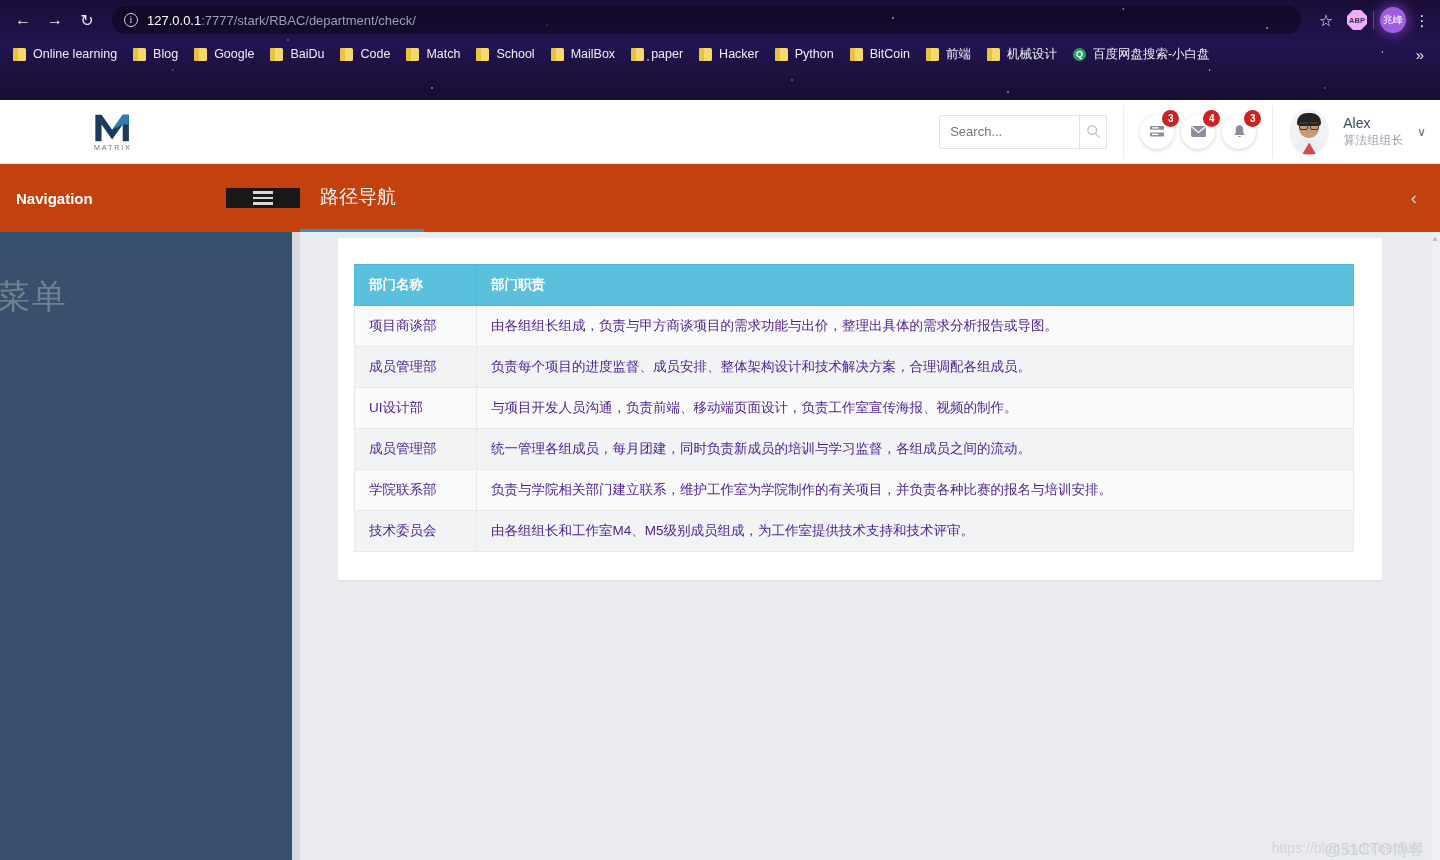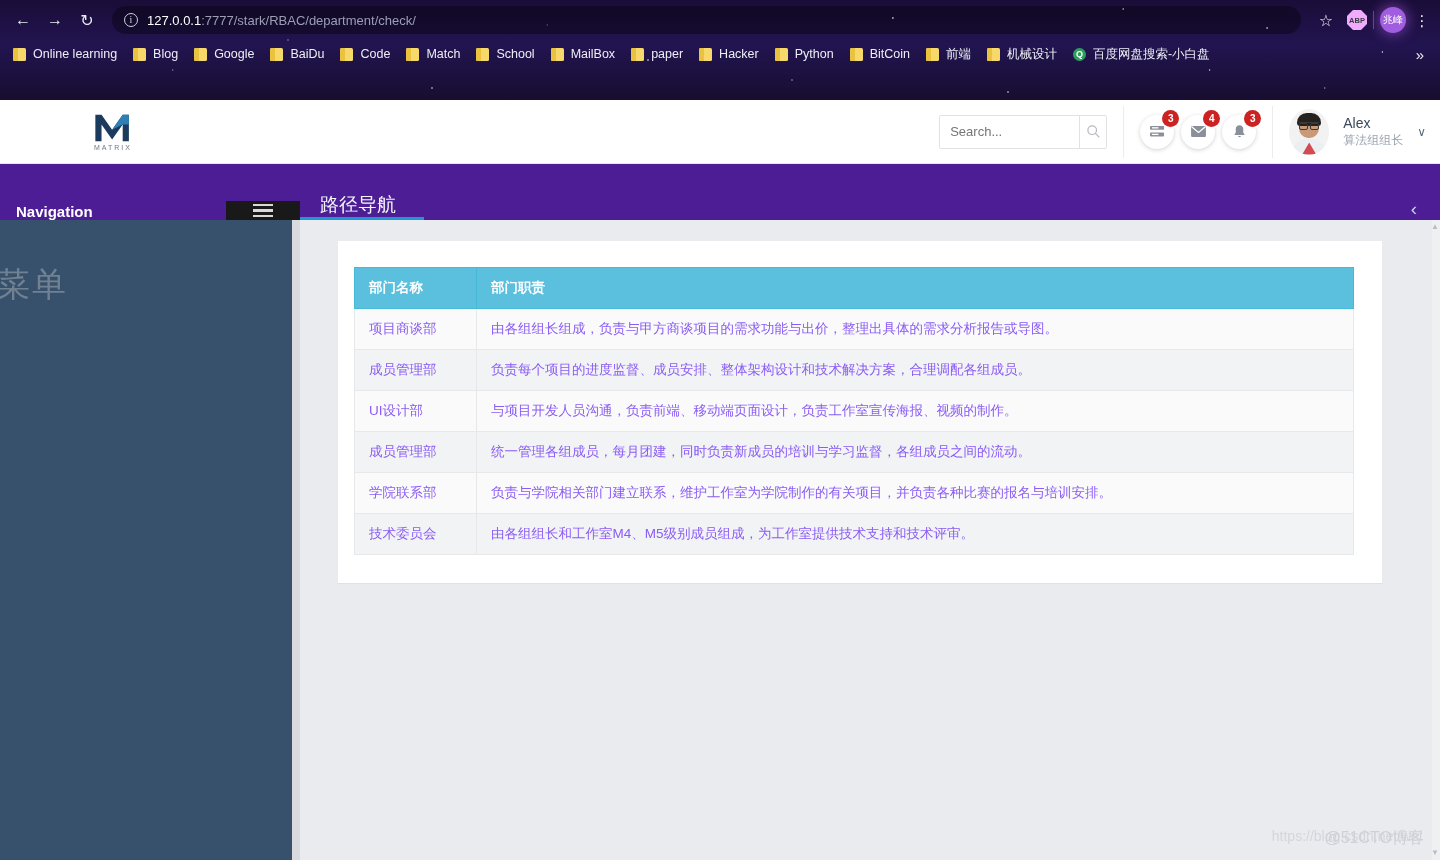--- a/index.html
+++ b/index.html
@@ -190,21 +190,21 @@
   .avatar .body { position:absolute; left:2px; bottom:0; width:36px; height:16px;
                   background:#eceff2; border-radius:16px 16px 0 0; }
   .avatar .collar { position:absolute; left:13px; bottom:0; width:14px; height:12px;
                     background:#d44a52; clip-path: polygon(50% 0,100% 100%,0 100%); }
   .user-meta { line-height: 1.25; }
   .user-name { font-size: 14px; color: #3a4a5c; }
   .user-role { font-size: 12px; color: #9aa4b0; }
   .caret-down { color: #5a6b7c; font-size: 12px; }
 
   
-  .navstrip { height: 56px; background: #4c1d95; display: flex; align-items: flex-end; position: relative; }
+  .navstrip { height: 68px; background: #c2410c; display: flex; align-items: center; position: relative; }
   .nav-left { width: 226px; flex: 0 0 226px; display: flex; align-items: center; padding-left: 16px; }
   .nav-left .navtitle { color: #ffffff; font-size: 15px; font-weight: bold; }
   .hamburger {
     width: 74px; flex: 0 0 74px; background: #191919;
     display: flex; align-items: center; justify-content: center; cursor: pointer;
   }
   .hamburger .bars { width: 20px; }
   .hamburger .bars i { display: block; height: 2.5px; background: #d9d9d9; margin: 3px 0; }
   .crumbwrap { flex: 1 1 auto; display: flex; align-items: center; padding-left: 20px; }
   .crumb {
@@ -226,31 +226,31 @@
   .sidebar .menu-ghost {
     position: absolute; left: -4px; top: 42px; font-size: 34px;
     color: #7b8a99; opacity: .85; letter-spacing: 2px; white-space: nowrap;
   }
   .sidebar .side-scroll {
     position: absolute; right: 0; top: 0; width: 8px; height: 100%; background: #d8dade;
   }
   .content { flex: 1 1 auto; background: #eaebef; position: relative; overflow: hidden; }
 
   .panel {
-    position: absolute; left: 38px; top: 21px; width: 1044px; background: #ffffff;
+    position: absolute; left: 38px; top: 6px; width: 1044px; background: #ffffff;
     padding: 26px 28px 28px 16px; box-shadow: 0 1px 1px rgba(0,0,0,.04);
   }
   table.dept { width: 100%; border-collapse: collapse; table-layout: fixed; }
   table.dept th {
     background: #5bc0de; color: #ffffff; font-size: 13.5px; font-weight: bold;
     text-align: left; padding: 11px 14px; border: 1px solid #46b8da;
   }
   table.dept th:first-child { width: 122px; }
   table.dept td {
-    font-size: 13.5px; color: #8b5cf6; padding: 11px 14px;
+    font-size: 13.5px; color: #4c1d95; padding: 11px 14px;
     border: 1px solid #e6e8ea; white-space: nowrap; overflow: hidden;
   }
   table.dept tbody tr:nth-child(odd) td  { background: #fafafa; }
   table.dept tbody tr:nth-child(even) td { background: #f1f3f5; }
 
   
   .content-scroll {
     position: absolute; right: 0; top: 0; width: 8px; height: 100%; background: #eef0f2;
   }
   .watermark {

